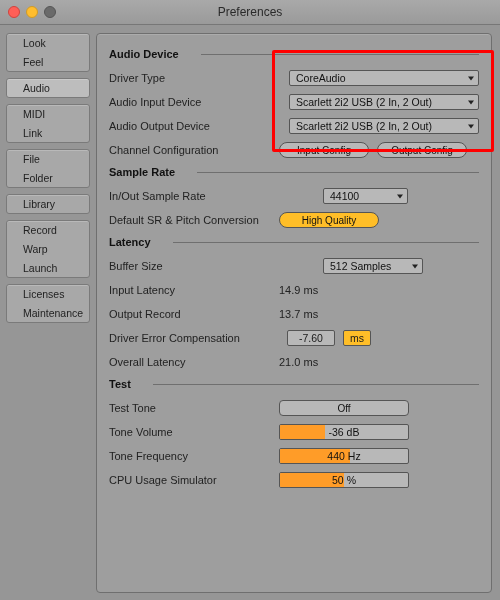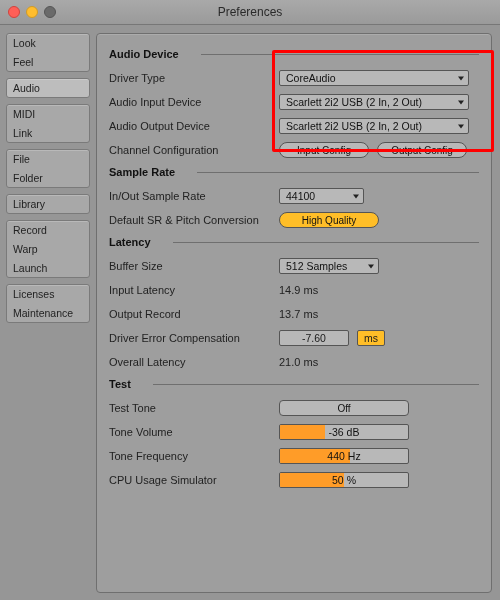--- a/index.html
+++ b/index.html
@@ -58,21 +58,21 @@
     display:flex;flex-direction:column;gap:6px;
   }
   .tabgroup{
     background:var(--tab);
     border:1px solid #7a7a7a;
     border-radius:3px;
     overflow:hidden;
     box-shadow:inset 0 1px 0 rgba(255,255,255,.2);
   }
   .tabitem{
-    padding:3px 6px;
+    padding:3px 16px;
     font-size:10.5px;
     color:#222;
     cursor:pointer;
   }
   .tabitem + .tabitem{border-top:1px solid rgba(0,0,0,0);}
   .tabgroup.sel{background:var(--tab-sel);}
   
   
   .main{
     flex:1;
@@ -113,20 +113,21 @@
     height:16px;
     background:var(--drop-bg);
     border:1px solid var(--drop-border);
     border-radius:2px;
     font-size:10.5px;
     display:flex;align-items:center;
     padding:0 14px 0 6px;
     cursor:pointer;
     color:#111;
     box-sizing:border-box;
+    margin-left:44px;
   }
   .dropdown::after{
     content:"";
     position:absolute;right:4px;top:50%;transform:translateY(-40%);
     border-left:3px solid transparent;
     border-right:3px solid transparent;
     border-top:4px solid #222;
   }
   .dropdown.wide{width:190px;}
   .dropdown.med{width:85px;}
@@ -150,21 +151,21 @@
   
   .numbox{
     height:16px;
     border:1px solid #555;
     border-radius:2px;
     background:#b8b8b8;
     font-size:10.5px;
     display:flex;align-items:center;justify-content:center;
     box-sizing:border-box;
   }
-  .numbox.nb-70{width:70px;}
+  .numbox.nb-70{width:48px;margin-left:8px;}
   .numbox.nb-28{width:28px;}
   .yellow{background:var(--yellow);}
 
   
   .slide{
     width:130px;height:16px;
     border:1px solid #555;border-radius:2px;
     background:#b8b8b8;
     position:relative;
     overflow:hidden;

